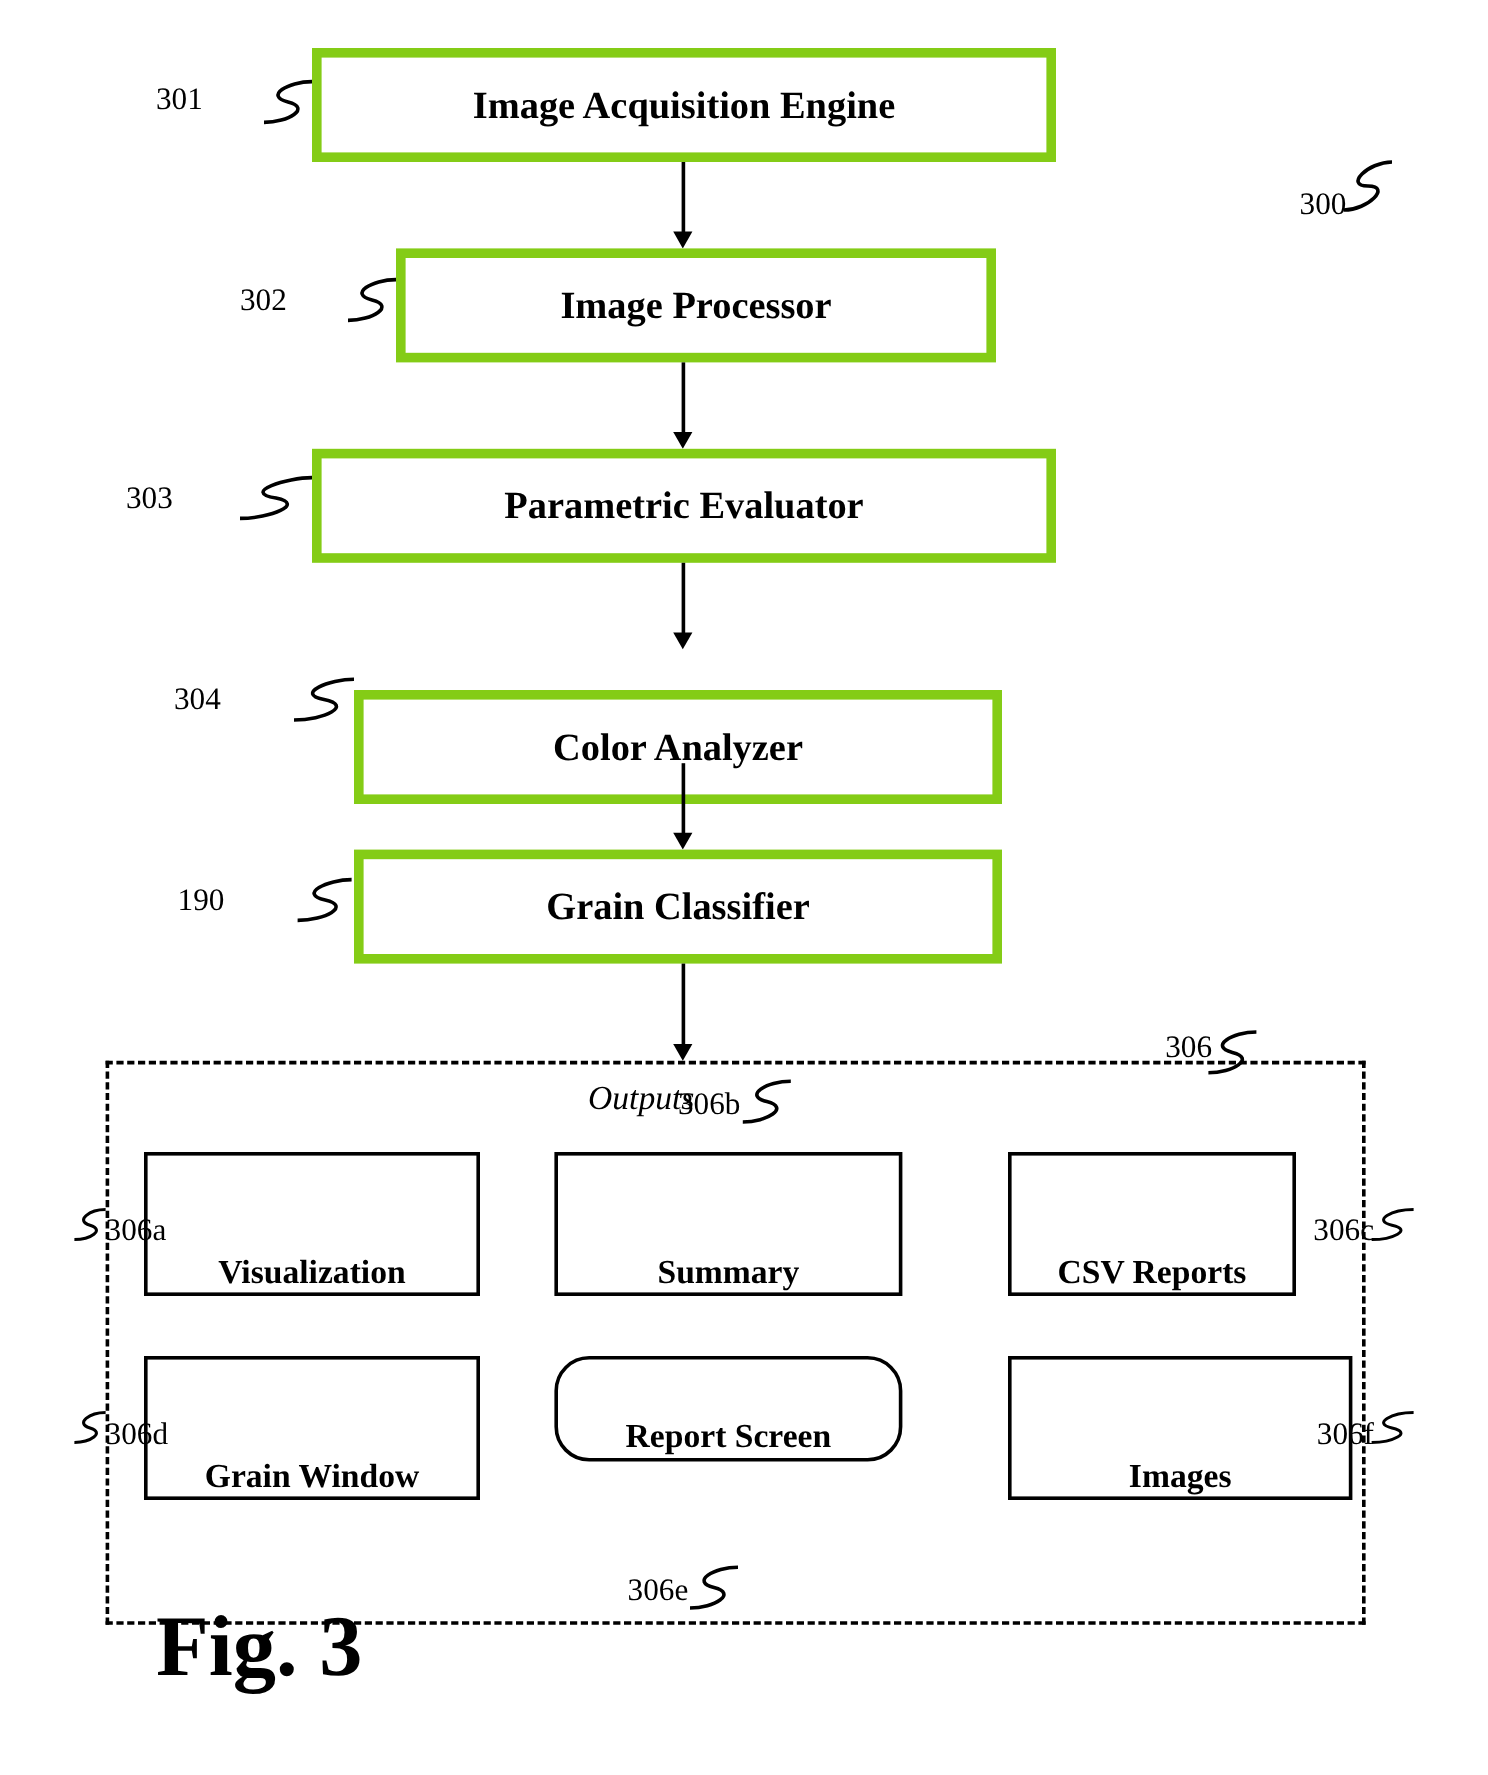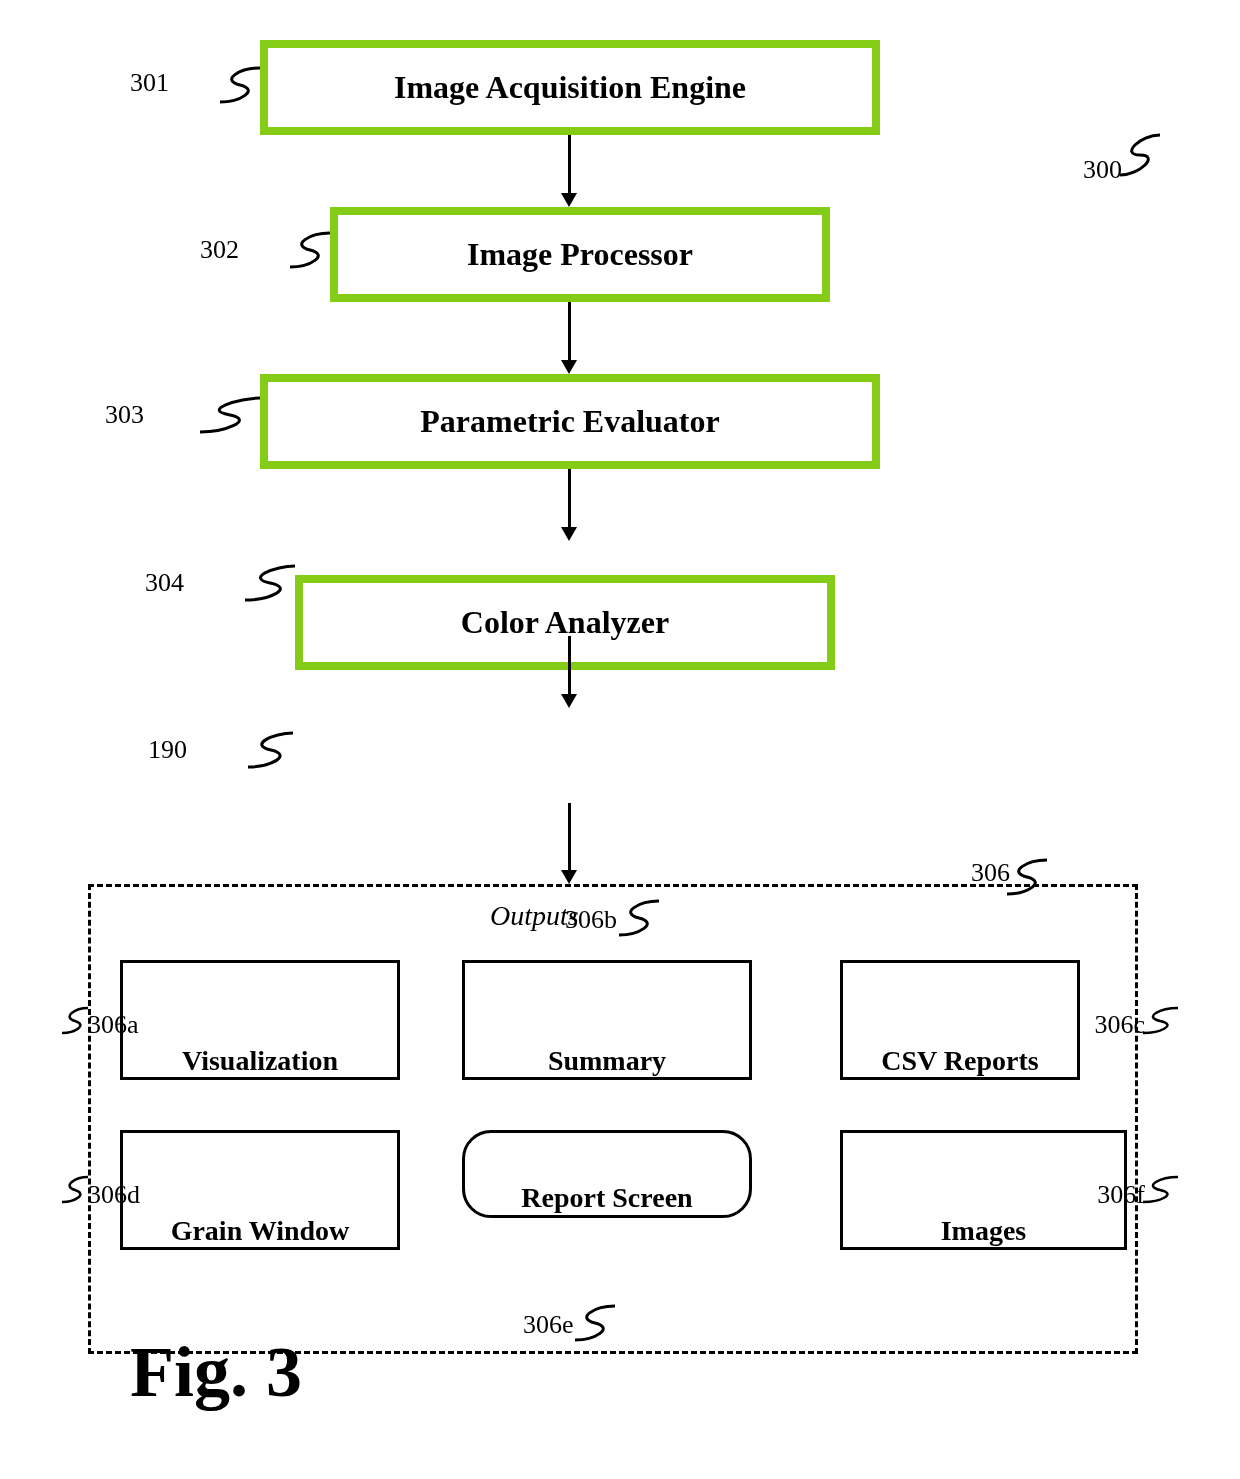--- a/index.html
+++ b/index.html
@@ -144,20 +144,23 @@
   </div>
 
   <span class="ref-num" style="top: 568px; left: 145px;">304</span>
   <svg style="position:absolute; top:558px; left:240px;" width="65" height="45">
     <path d="M 55 8 C 35 8, 5 20, 30 25 C 55 30, 30 42, 5 42" stroke="#000" stroke-width="3" fill="none"></path>
   </svg>
 
   <div class="v-line" style="top: 636px; left: 568px; height: 65px;"></div>
   <div class="arrow-down" style="top: 694px; left: 561px;"></div>
 
+  <div class="flow-box" style="top: 708px; left: 295px; width: 540px; height: 95px;">
+    <span>Grain Classifier</span>
+  </div>
 
   <span class="ref-num" style="top: 735px; left: 148px;">190</span>
   <svg style="position:absolute; top:725px; left:243px;" width="60" height="45">
     <path d="M 50 8 C 30 8, 5 20, 28 25 C 50 30, 28 42, 5 42" stroke="#000" stroke-width="3" fill="none"></path>
   </svg>
 
   <div class="v-line" style="top: 803px; left: 568px; height: 75px;"></div>
   <div class="arrow-down" style="top: 870px; left: 561px;"></div>
 
   <div class="dashed-box" style="top: 884px; left: 88px; width: 1050px; height: 470px;"></div>

